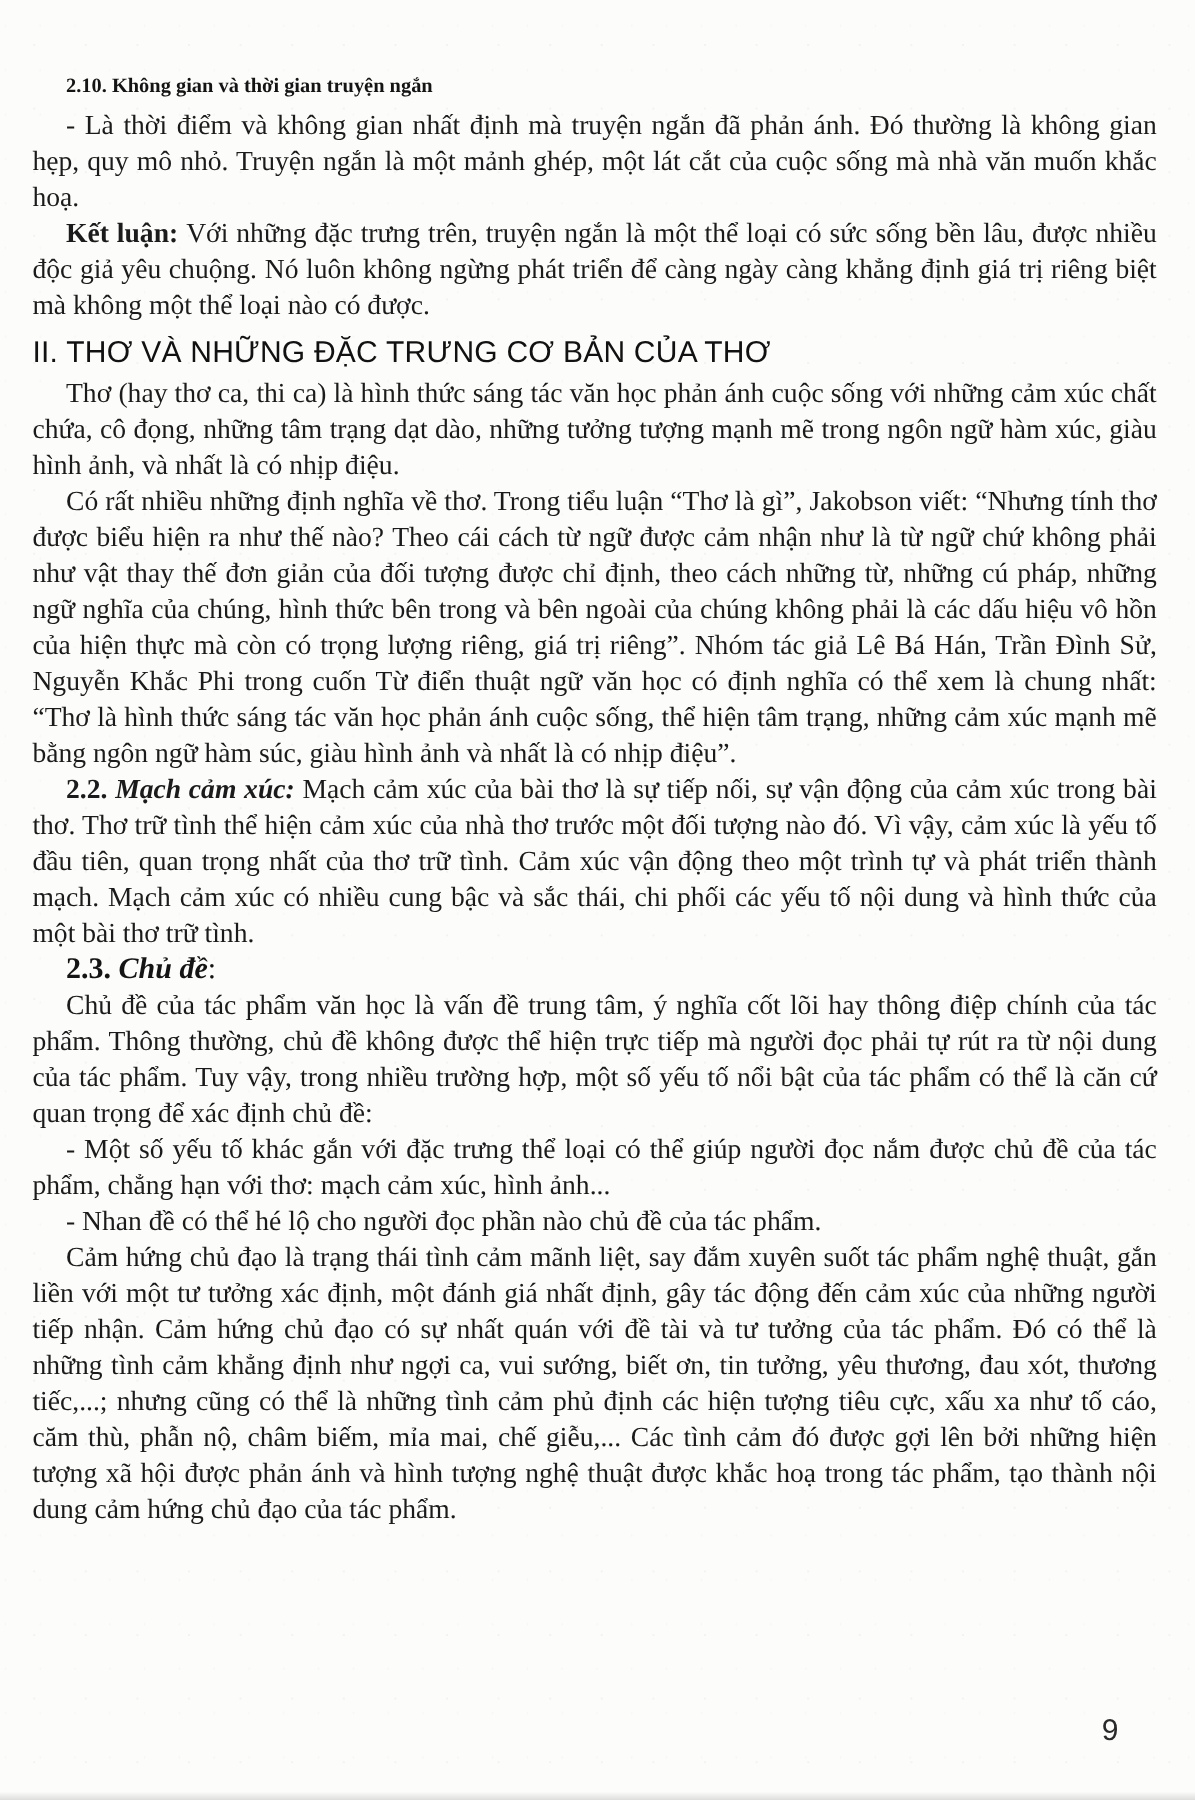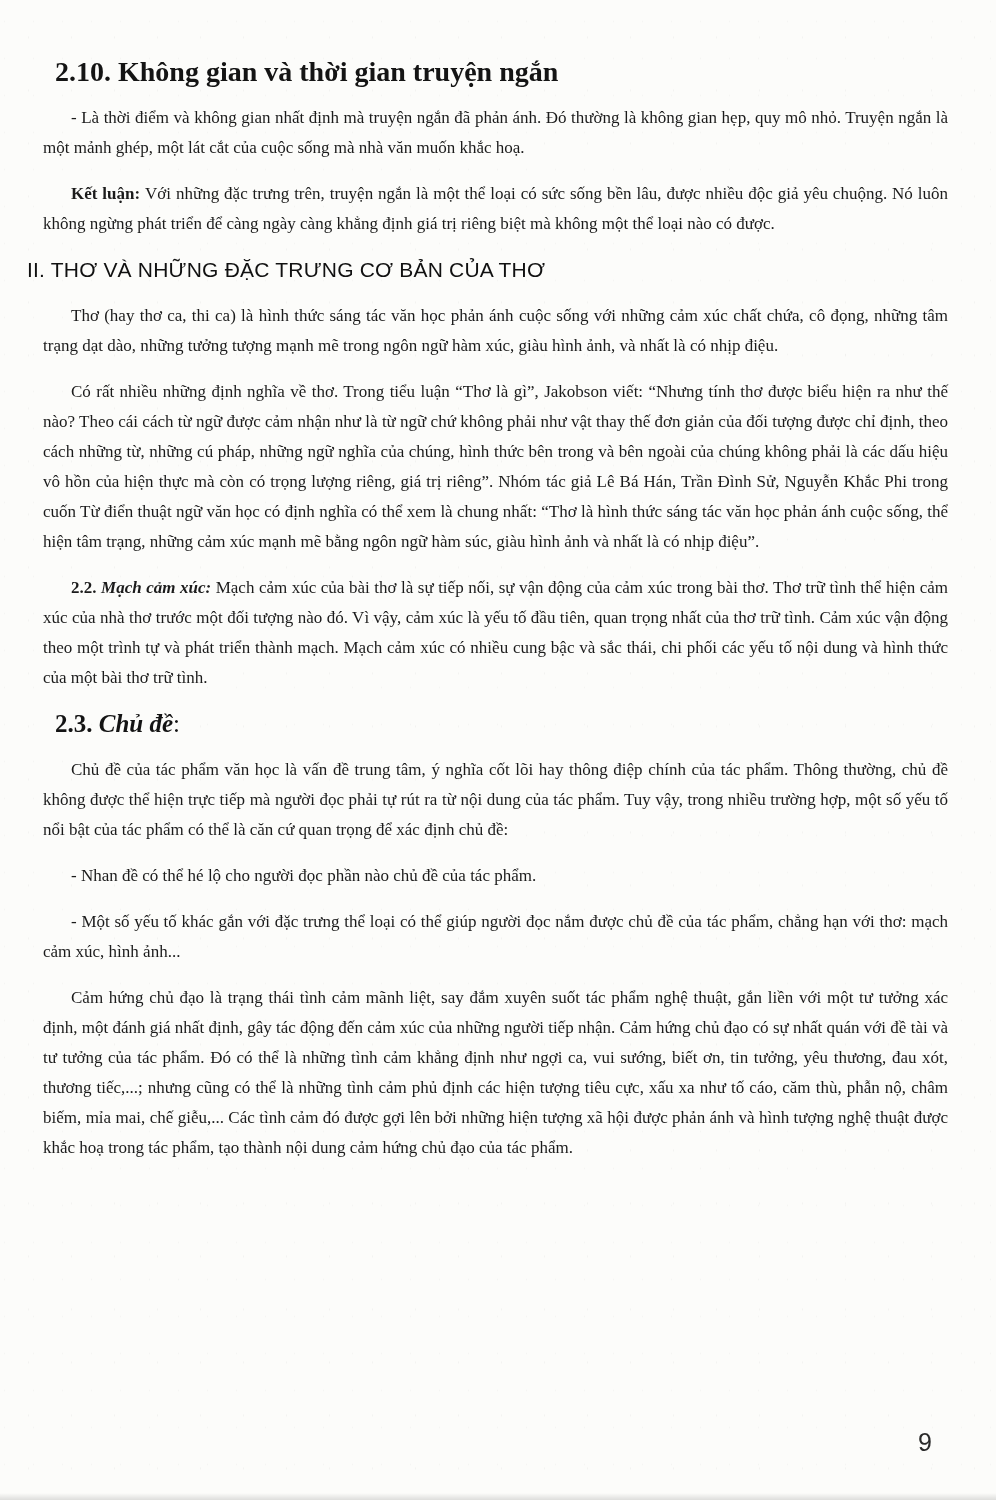--- a/index.html
+++ b/index.html
@@ -34,37 +34,37 @@
     background: linear-gradient(to bottom, rgba(0,0,0,0), rgba(0,0,0,0.12));
     pointer-events: none;
   }
   .content {
     position: absolute;
     left: 27px;
     top: 57px;
     width: 937px;
   }
   .paragraph {
-    font-size: 17px;
+    font-size: 23px;
     line-height: 30px;
     text-align: justify;
     text-indent: 28px;
-    margin: 16px;
+    margin: 0;
   }
   .heading-serif {
-    font-size: 28px;
+    font-size: 17px;
     line-height: 30px;
     text-indent: 28px;
     margin: 0 0 3px 0;
     color: #141414;
   }
   .heading-sans-1 {
     font-family: "Liberation Sans", sans-serif;
     font-weight: bold;
-    font-size: 21px;
+    font-size: 25px;
     line-height: 30px;
     margin: 9px 0 4px 0;
     color: #111;
     letter-spacing: 0.2px;
   }
   .heading-sans-2 {
     font-family: "Liberation Sans", sans-serif;
     font-weight: bold;
     font-size: 21.5px;
     line-height: 30px;
@@ -100,18 +100,18 @@
   <div class="content">
       <div class="heading-serif"><span class="run-b">2.10. Không gian và thời gian truyện ngắn</span></div>
       <div class="paragraph"><span class="run-n">- Là thời điểm và không gian nhất định mà truyện ngắn đã phản ánh. Đó thường là không gian hẹp, quy mô nhỏ. Truyện ngắn là một mảnh ghép, một lát cắt của cuộc sống mà nhà văn muốn khắc hoạ.</span></div>
       <div class="paragraph"><span class="run-b">Kết luận: </span><span class="run-n">Với những đặc trưng trên, truyện ngắn là một thể loại có sức sống bền lâu, được nhiều độc giả yêu chuộng. Nó luôn không ngừng phát triển để càng ngày càng khẳng định giá trị riêng biệt mà không một thể loại nào có được.</span></div>
       <div class="heading-sans-1"><span class="run-n">II. THƠ VÀ NHỮNG ĐẶC TRƯNG CƠ BẢN CỦA THƠ</span></div>
       <div class="paragraph"><span class="run-n">Thơ (hay </span><span class="run-i">thơ ca, thi ca</span><span class="run-n">) là hình thức sáng tác văn học phản ánh cuộc sống với những cảm xúc chất chứa, cô đọng, những tâm trạng dạt dào, những tưởng tượng mạnh mẽ trong ngôn ngữ hàm xúc, giàu hình ảnh, và nhất là có nhịp điệu.</span></div>
       <div class="paragraph"><span class="run-n">Có rất nhiều những định nghĩa về thơ. Trong tiểu luận “Thơ là gì”, Jakobson viết: </span><span class="run-i">“Nhưng tính thơ được biểu hiện ra như thế nào? Theo cái cách từ ngữ được cảm nhận như là từ ngữ chứ không phải như vật thay thế đơn giản của đối tượng được chỉ định, theo cách những từ, những cú pháp, những ngữ nghĩa của chúng, hình thức bên trong và bên ngoài của chúng không phải là các dấu hiệu vô hồn của hiện thực mà còn có trọng lượng riêng, giá trị riêng”</span><span class="run-n">. Nhóm tác giả Lê Bá Hán, Trần Đình Sử, Nguyễn Khắc Phi trong cuốn </span><span class="run-i">Từ điển thuật ngữ văn học có định nghĩa</span><span class="run-n"> có thể xem là chung nhất: </span><span class="run-i">“Thơ là hình thức sáng tác văn học phản ánh cuộc sống, thể hiện tâm trạng, những cảm xúc mạnh mẽ bằng ngôn ngữ hàm súc, giàu hình ảnh và nhất là có nhịp điệu”</span><span class="run-n">.</span></div>
       <div class="paragraph"><span class="run-b">2.2. </span><span class="run-bi">Mạch cảm xúc:</span><span class="run-n"> Mạch cảm xúc của bài thơ là sự tiếp nối, sự vận động của cảm xúc trong bài thơ. Thơ trữ tình thể hiện cảm xúc của nhà thơ trước một đối tượng nào đó. Vì vậy, cảm xúc là yếu tố đầu tiên, quan trọng nhất của thơ trữ tình. Cảm xúc vận động theo một trình tự và phát triển thành mạch. Mạch cảm xúc có nhiều cung bậc và sắc thái, chi phối các yếu tố nội dung và hình thức của một bài thơ trữ tình.</span></div>
       <div class="heading-serif-sub"><span class="run-b">2.3. </span><span class="run-bi">Chủ đề</span><span class="run-n">:</span></div>
       <div class="paragraph"><span class="run-n">Chủ đề của tác phẩm văn học là vấn đề trung tâm, ý nghĩa cốt lõi hay thông điệp chính của tác phẩm. Thông thường, chủ đề không được thể hiện trực tiếp mà người đọc phải tự rút ra từ nội dung của tác phẩm. Tuy vậy, trong nhiều trường hợp, một số yếu tố nổi bật của tác phẩm có thể là căn cứ quan trọng để xác định chủ đề:</span></div>
+      <div class="paragraph"><span class="run-n">- Một số yếu tố khác gắn với đặc trưng thể loại có thể giúp người đọc nắm được chủ đề của tác phẩm, chẳng hạn với thơ: mạch cảm xúc, hình ảnh...</span></div>
       <div class="paragraph"><span class="run-n">- Nhan đề có thể hé lộ cho người đọc phần nào chủ đề của tác phẩm.</span></div>
-      <div class="paragraph"><span class="run-n">- Một số yếu tố khác gắn với đặc trưng thể loại có thể giúp người đọc nắm được chủ đề của tác phẩm, chẳng hạn với thơ: mạch cảm xúc, hình ảnh...</span></div>
       <div class="paragraph"><span class="run-i">Cảm hứng chủ đạo</span><span class="run-n"> là trạng thái tình cảm mãnh liệt, say đắm xuyên suốt tác phẩm nghệ thuật, gắn liền với một tư tưởng xác định, một đánh giá nhất định, gây tác động đến cảm xúc của những người tiếp nhận. Cảm hứng chủ đạo có sự nhất quán với đề tài và tư tưởng của tác phẩm. Đó có thể là những tình cảm khẳng định như ngợi ca, vui sướng, biết ơn, tin tưởng, yêu thương, đau xót, thương tiếc,...; nhưng cũng có thể là những tình cảm phủ định các hiện tượng tiêu cực, xấu xa như tố cáo, căm thù, phẫn nộ, châm biếm, mỉa mai, chế giễu,... Các tình cảm đó được gợi lên bởi những hiện tượng xã hội được phản ánh và hình tượng nghệ thuật được khắc hoạ trong tác phẩm, tạo thành nội dung cảm hứng chủ đạo của tác phẩm.</span></div>
     </div>
   <div class="page-number">9</div>
 </div>
 
 </body></html>

